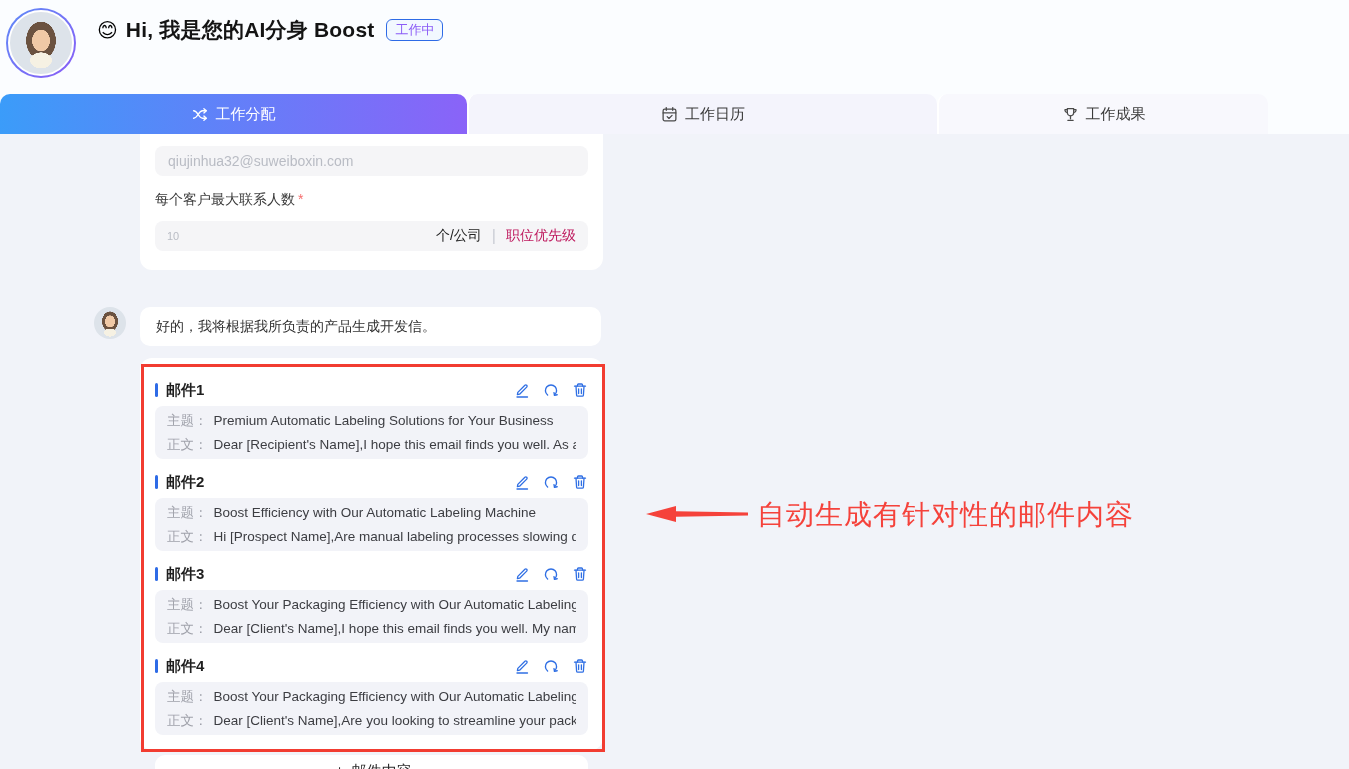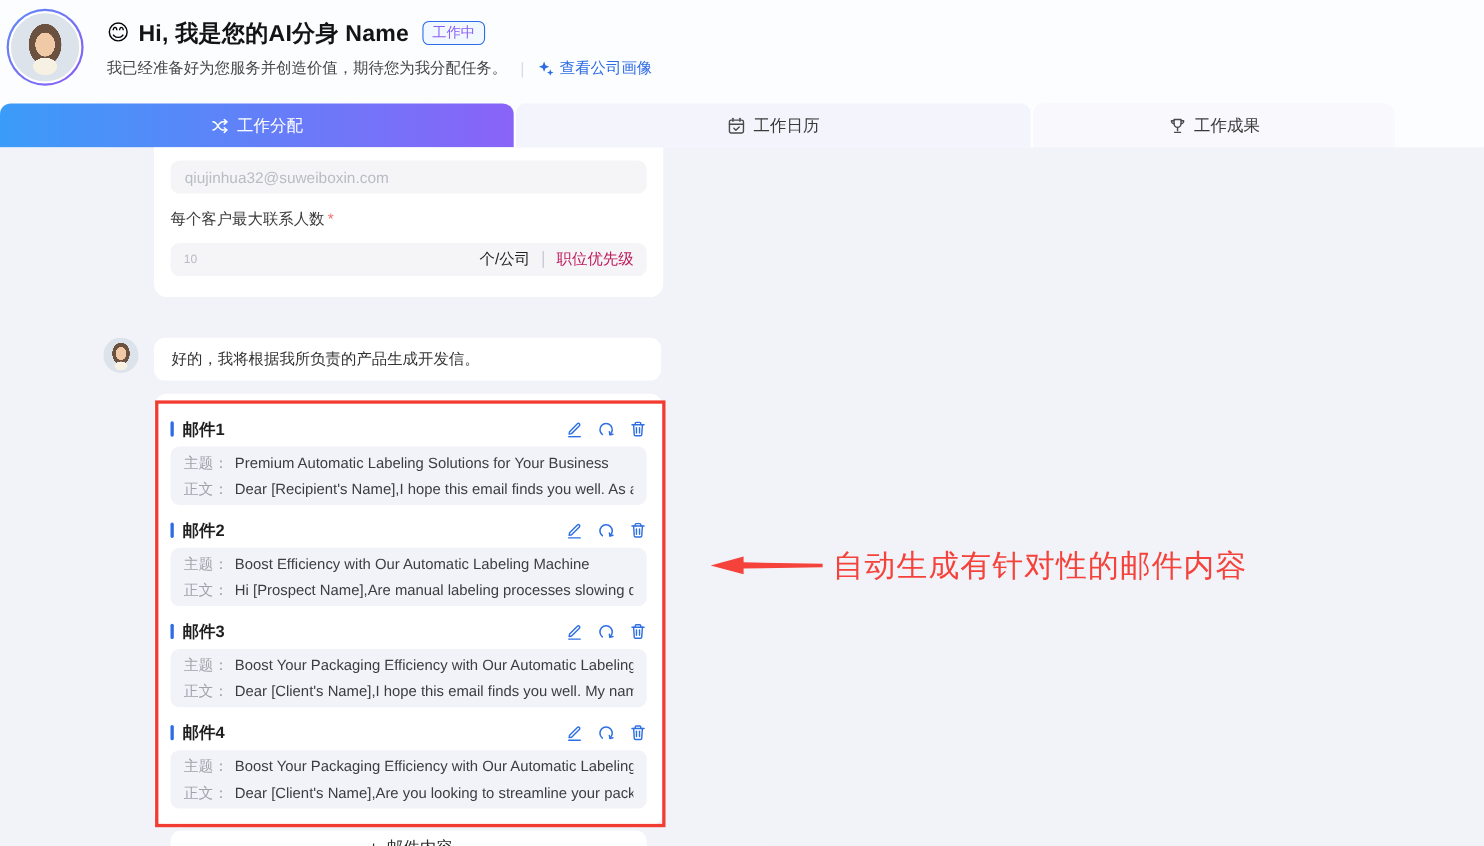--- a/index.html
+++ b/index.html
@@ -97,31 +97,22 @@
 
 <div class="stage">
 
   <div class="header">
     <div class="avatar-ring">
       <div class="avatar-photo"></div>
     </div>
     <div class="head-col">
       <div class="title-row">
         <span class="hello-emoji">😊</span>
-        <span class="page-title">Hi, 我是您的AI分身 Name</span>
+        <span class="page-title">Hi, 我是您的AI分身 Boost</span>
         <span class="status-badge">工作中</span>
-      </div>
-      <div class="sub-row">
-        <span>我已经准备好为您服务并创造价值，期待您为我分配任务。</span>
-        <span class="sub-divider">|</span>
-        <svg class="sparkle-icon" viewBox="0 0 16 16">
-          <path fill="#2e6be6" d="M6 1 L7.4 4.6 L11 6 L7.4 7.4 L6 11 L4.6 7.4 L1 6 L4.6 4.6 Z"></path>
-          <path fill="#2e6be6" d="M12 8.5 l.9 2.3 2.3 .9 -2.3 .9 -.9 2.3 -.9 -2.3 -2.3 -.9 2.3 -.9 Z"></path>
-        </svg>
-        <span class="company-link">查看公司画像</span>
       </div>
     </div>
   </div>
 
   <div class="tabbar">
     <div class="tab tab-1">
       <svg class="tab-icon" viewBox="0 0 16 16" fill="none" stroke="#fff" stroke-width="1.3" stroke-linecap="round" stroke-linejoin="round">
         <path d="M1.5 11.5 C5.5 11.5 6 4.5 10 4.5 h3"></path>
         <path d="M1.5 4.5 C5.5 4.5 6 11.5 10 11.5 h3"></path>
         <path d="M11.2 2.5 l2.3 2 -2.3 2"></path>

